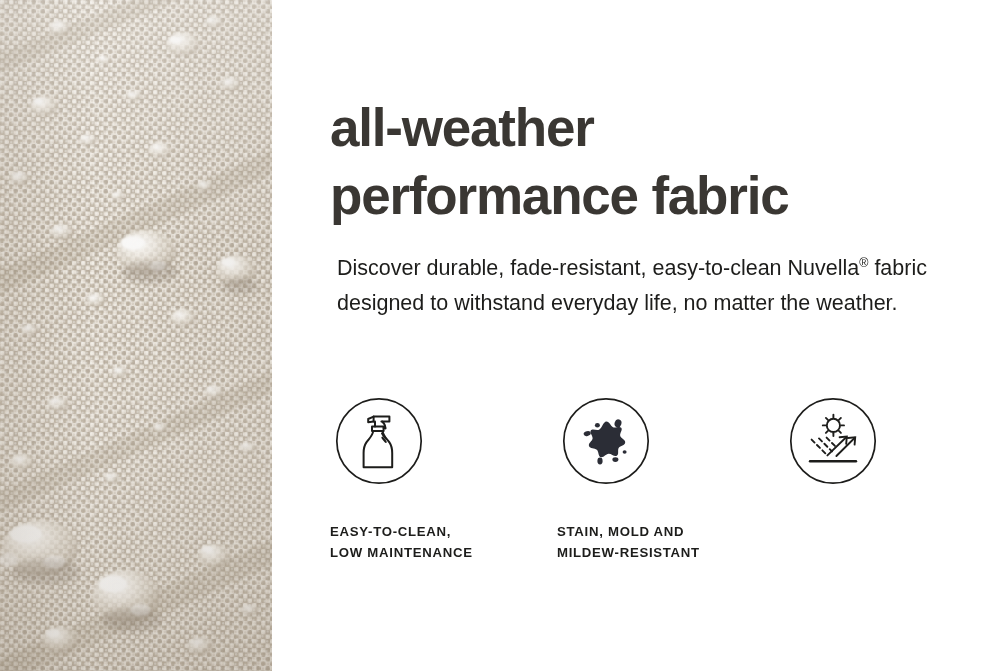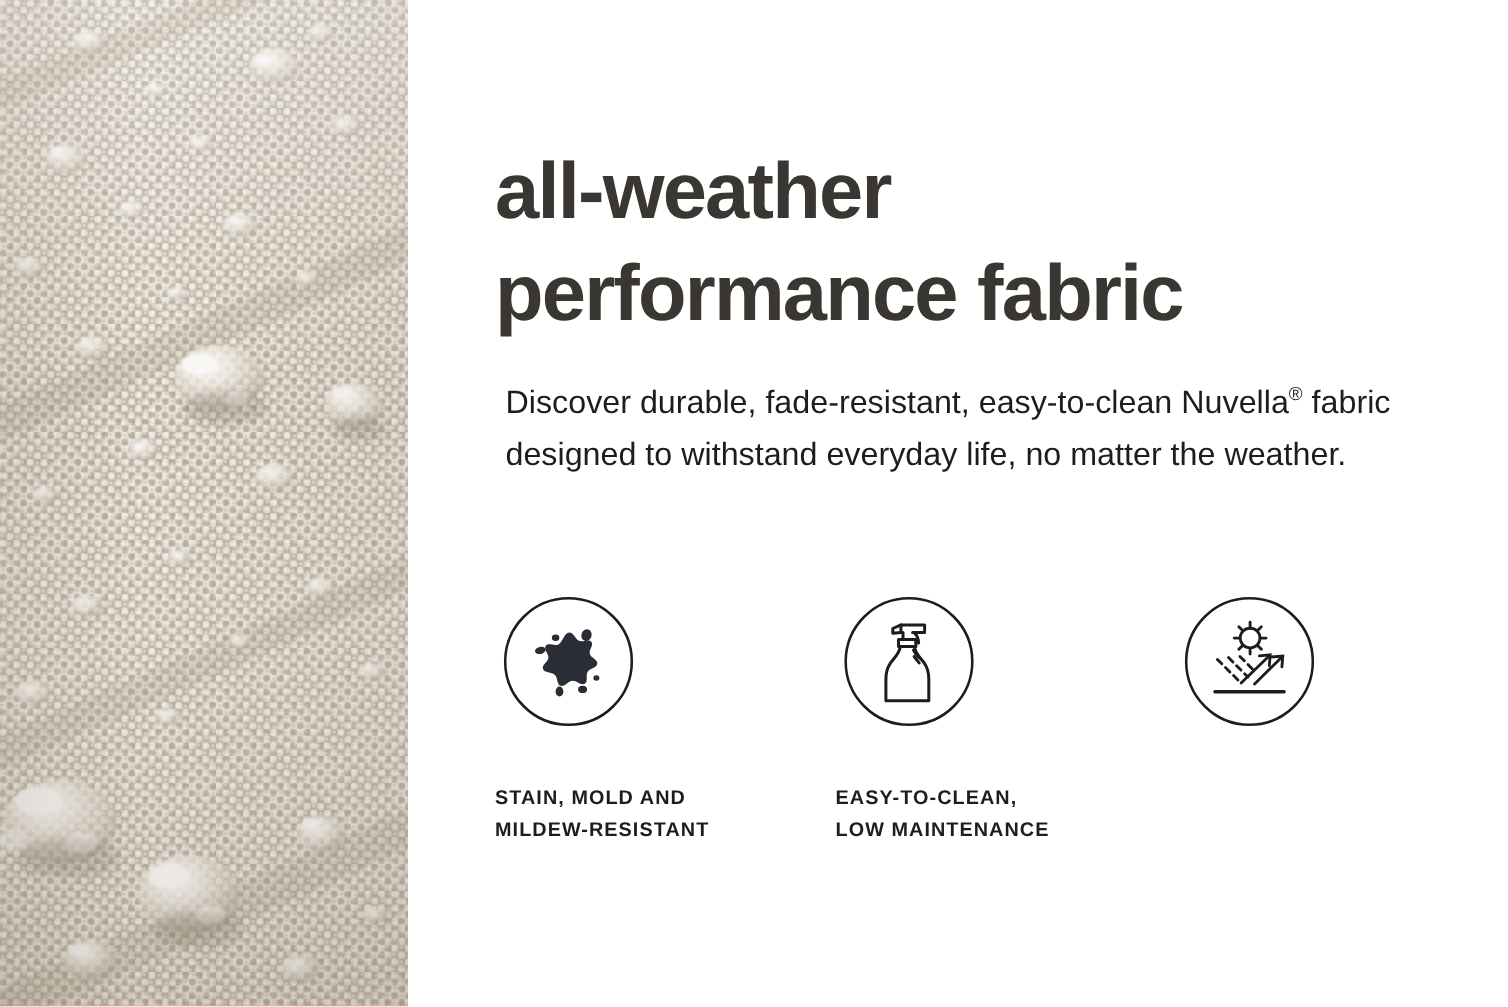--- a/index.html
+++ b/index.html
@@ -249,20 +249,48 @@
   <div class="content-panel">
 
     <h1 class="headline">all-weather
 performance fabric</h1>
 
     <p class="subcopy"><span>Discover durable, fade-resistant, easy-to-clean</span>
       <span>Nuvella</span><sup>®</sup><span> fabric designed to withstand everyday life,</span>
       <span>no matter the weather.</span></p>
 
     <div class="features">
+
+      <div class="feature">
+        <svg class="icon-circle" viewBox="0 0 88 88">
+          <circle cx="44" cy="44" r="42.2" fill="none" stroke="#1d1d1b" stroke-width="1.7"></circle>
+          <g fill="none" stroke="#1d1d1b" stroke-width="2" stroke-linejoin="round" stroke-linecap="round">
+
+            <path d="M38.6 24.6 L38.6 19.6 L54.4 19.6 L54.4 24.6 L46.4 24.6"></path>
+            <path d="M38.6 19.6 L33.2 22.0 L33.2 25.2 L38.6 24.6"></path>
+            <path d="M40.0 24.6 L40.0 29.4"></path>
+            <path d="M47.2 24.6 C49.6 26.6 50.4 29.2 50.4 31.6"></path>
+
+            <path d="M37.0 29.4 L48.6 29.4 L48.6 34.0 L37.0 34.0 Z"></path>
+
+            <path d="M48.6 31.0 L50.4 31.0"></path>
+
+            <path d="M38.2 34.0
+                     C37.6 39.0 34.0 41.6 31.4 45.4
+                     C29.2 48.6 28.6 52.0 28.6 56.0
+                     L28.6 70.2 L57.2 70.2 L57.2 56.0
+                     C57.2 52.0 56.6 48.6 54.4 45.4
+                     C51.8 41.6 48.2 39.0 47.6 34.0"></path>
+            <path d="M47.0 36.4 C48.0 38.6 49.6 40.2 50.8 41.6"></path>
+            <path d="M47.4 40.6 C48.4 42.2 49.8 43.6 50.8 45.0"></path>
+          </g>
+        </svg>
+        <div class="feature-label">EASY-TO-CLEAN,
+LOW MAINTENANCE</div>
+      </div>
 
       <div class="feature">
         <svg class="icon-circle" viewBox="0 0 88 88">
           <circle cx="44" cy="44" r="42.2" fill="none" stroke="#1d1d1b" stroke-width="1.7"></circle>
           <g fill="#2b2d36">
             <path d="M44.4 24.6
                      C47.6 24.6 48.4 29.0 51.0 30.2
                      C53.6 31.4 57.4 28.6 59.2 30.8
                      C61.0 33.0 57.6 36.0 58.2 38.8
                      C58.8 41.6 63.4 42.4 63.2 45.4
@@ -284,48 +312,20 @@
             <ellipse cx="62.6" cy="55.0" rx="2.0" ry="1.8"></ellipse>
           </g>
         </svg>
         <div class="feature-label">STAIN, MOLD AND
 MILDEW-RESISTANT</div>
       </div>
 
       <div class="feature">
         <svg class="icon-circle" viewBox="0 0 88 88">
           <circle cx="44" cy="44" r="42.2" fill="none" stroke="#1d1d1b" stroke-width="1.7"></circle>
-          <g fill="none" stroke="#1d1d1b" stroke-width="2" stroke-linejoin="round" stroke-linecap="round">
-
-            <path d="M38.6 24.6 L38.6 19.6 L54.4 19.6 L54.4 24.6 L46.4 24.6"></path>
-            <path d="M38.6 19.6 L33.2 22.0 L33.2 25.2 L38.6 24.6"></path>
-            <path d="M40.0 24.6 L40.0 29.4"></path>
-            <path d="M47.2 24.6 C49.6 26.6 50.4 29.2 50.4 31.6"></path>
-
-            <path d="M37.0 29.4 L48.6 29.4 L48.6 34.0 L37.0 34.0 Z"></path>
-
-            <path d="M48.6 31.0 L50.4 31.0"></path>
-
-            <path d="M38.2 34.0
-                     C37.6 39.0 34.0 41.6 31.4 45.4
-                     C29.2 48.6 28.6 52.0 28.6 56.0
-                     L28.6 70.2 L57.2 70.2 L57.2 56.0
-                     C57.2 52.0 56.6 48.6 54.4 45.4
-                     C51.8 41.6 48.2 39.0 47.6 34.0"></path>
-            <path d="M47.0 36.4 C48.0 38.6 49.6 40.2 50.8 41.6"></path>
-            <path d="M47.4 40.6 C48.4 42.2 49.8 43.6 50.8 45.0"></path>
-          </g>
-        </svg>
-        <div class="feature-label">EASY-TO-CLEAN,
-LOW MAINTENANCE</div>
-      </div>
-
-      <div class="feature">
-        <svg class="icon-circle" viewBox="0 0 88 88">
-          <circle cx="44" cy="44" r="42.2" fill="none" stroke="#1d1d1b" stroke-width="1.7"></circle>
           <g fill="none" stroke="#1d1d1b" stroke-width="1.9" stroke-linecap="round">
 
             <circle cx="44.4" cy="28.4" r="6.6"></circle>
             <path d="M44.4 17.8 L44.4 20.6"></path>
             <path d="M44.4 36.2 L44.4 39.0"></path>
             <path d="M33.8 28.4 L36.6 28.4"></path>
             <path d="M52.2 28.4 L55.0 28.4"></path>
             <path d="M36.9 20.9 L38.9 22.9"></path>
             <path d="M49.9 33.9 L51.9 35.9"></path>
             <path d="M51.9 20.9 L49.9 22.9"></path>

